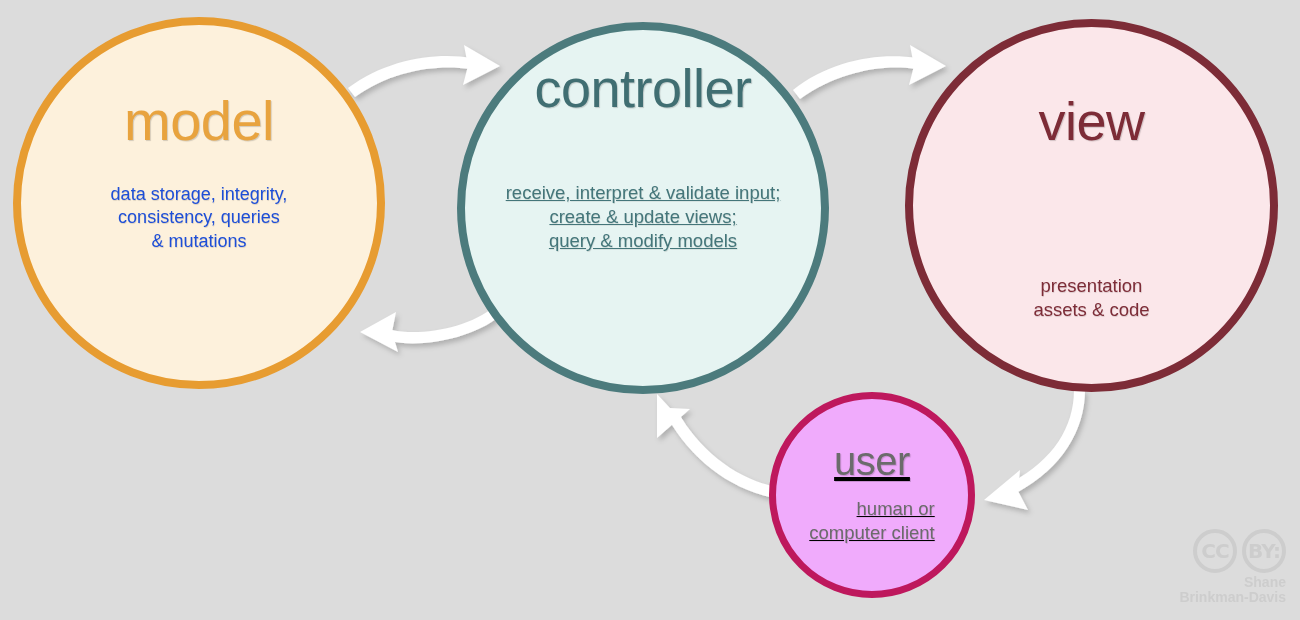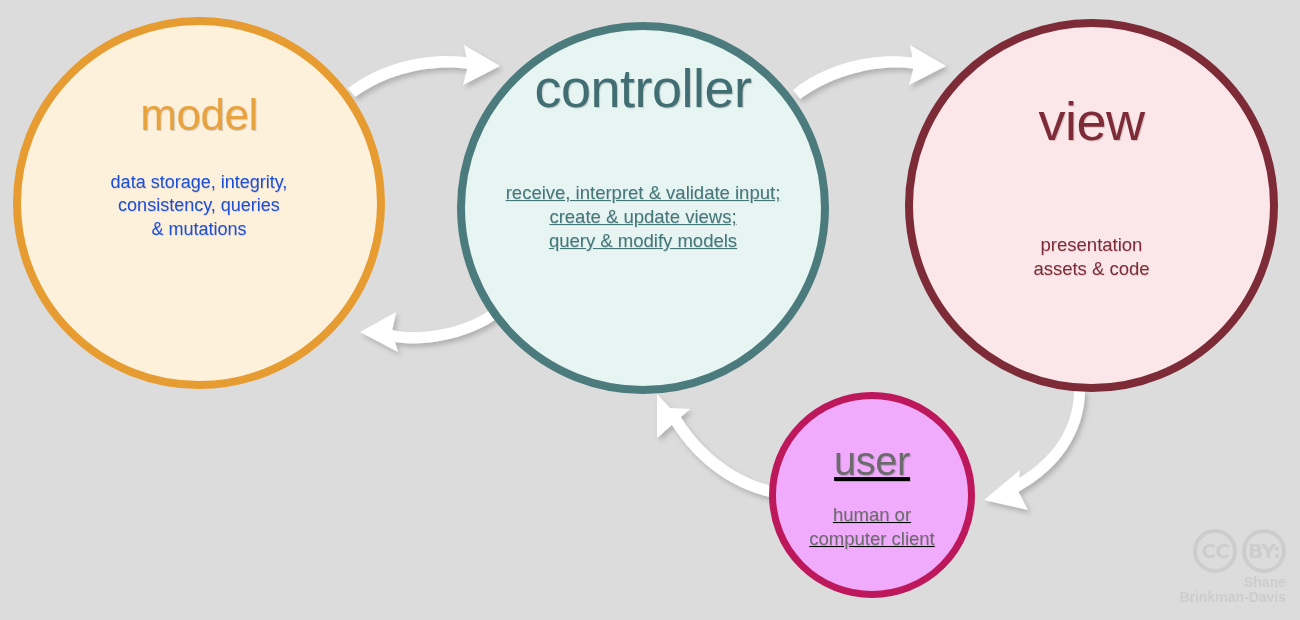--- a/index.html
+++ b/index.html
@@ -45,21 +45,21 @@
 
   
   #node-model {
     left: 13px; top: 17px;
     width: 372px; height: 372px;
     background: #fdf1dc;
     border: 8px solid #e79c31;
   }
   #node-model .title {
     color: #e8a33e;
-    font-size: 44px;
+    font-size: 56px;
     margin-top: 68px;
   }
   #node-model .desc {
     color: #1d4ed8;
     font-size: 18px;
     margin-top: 34px;
   }
 
   
   #node-controller {
@@ -79,20 +79,21 @@
     margin-top: 66px;
     text-decoration: underline;
   }
 
   
   #node-view {
     left: 905px; top: 19px;
     width: 373px; height: 373px;
     background: #fbe7ea;
     border: 8px solid #7d2c37;
+    gap: 41px;
   }
   #node-view .title {
     color: #7d2c37;
     font-size: 54px;
     margin-top: 67px;
   }
   #node-view .desc {
     color: #7d2c37;
     font-size: 18.5px;
     margin-top: 85px;
@@ -107,21 +108,22 @@
     text-decoration: underline;
   }
   #node-user .title {
     color: #6b6b6b;
     font-size: 40px;
     margin-top: 42px;
   }
   #node-user .desc {
     color: #6b6b6b;
     font-size: 18.5px;
-    margin-top: 22px;
+    margin-top: 16px;
+    text-align: right;
   }
 
   
   #arrow-layer {
     position: absolute;
     left: 0; top: 0;
     width: 1300px; height: 620px;
     pointer-events: none;
   }
 

